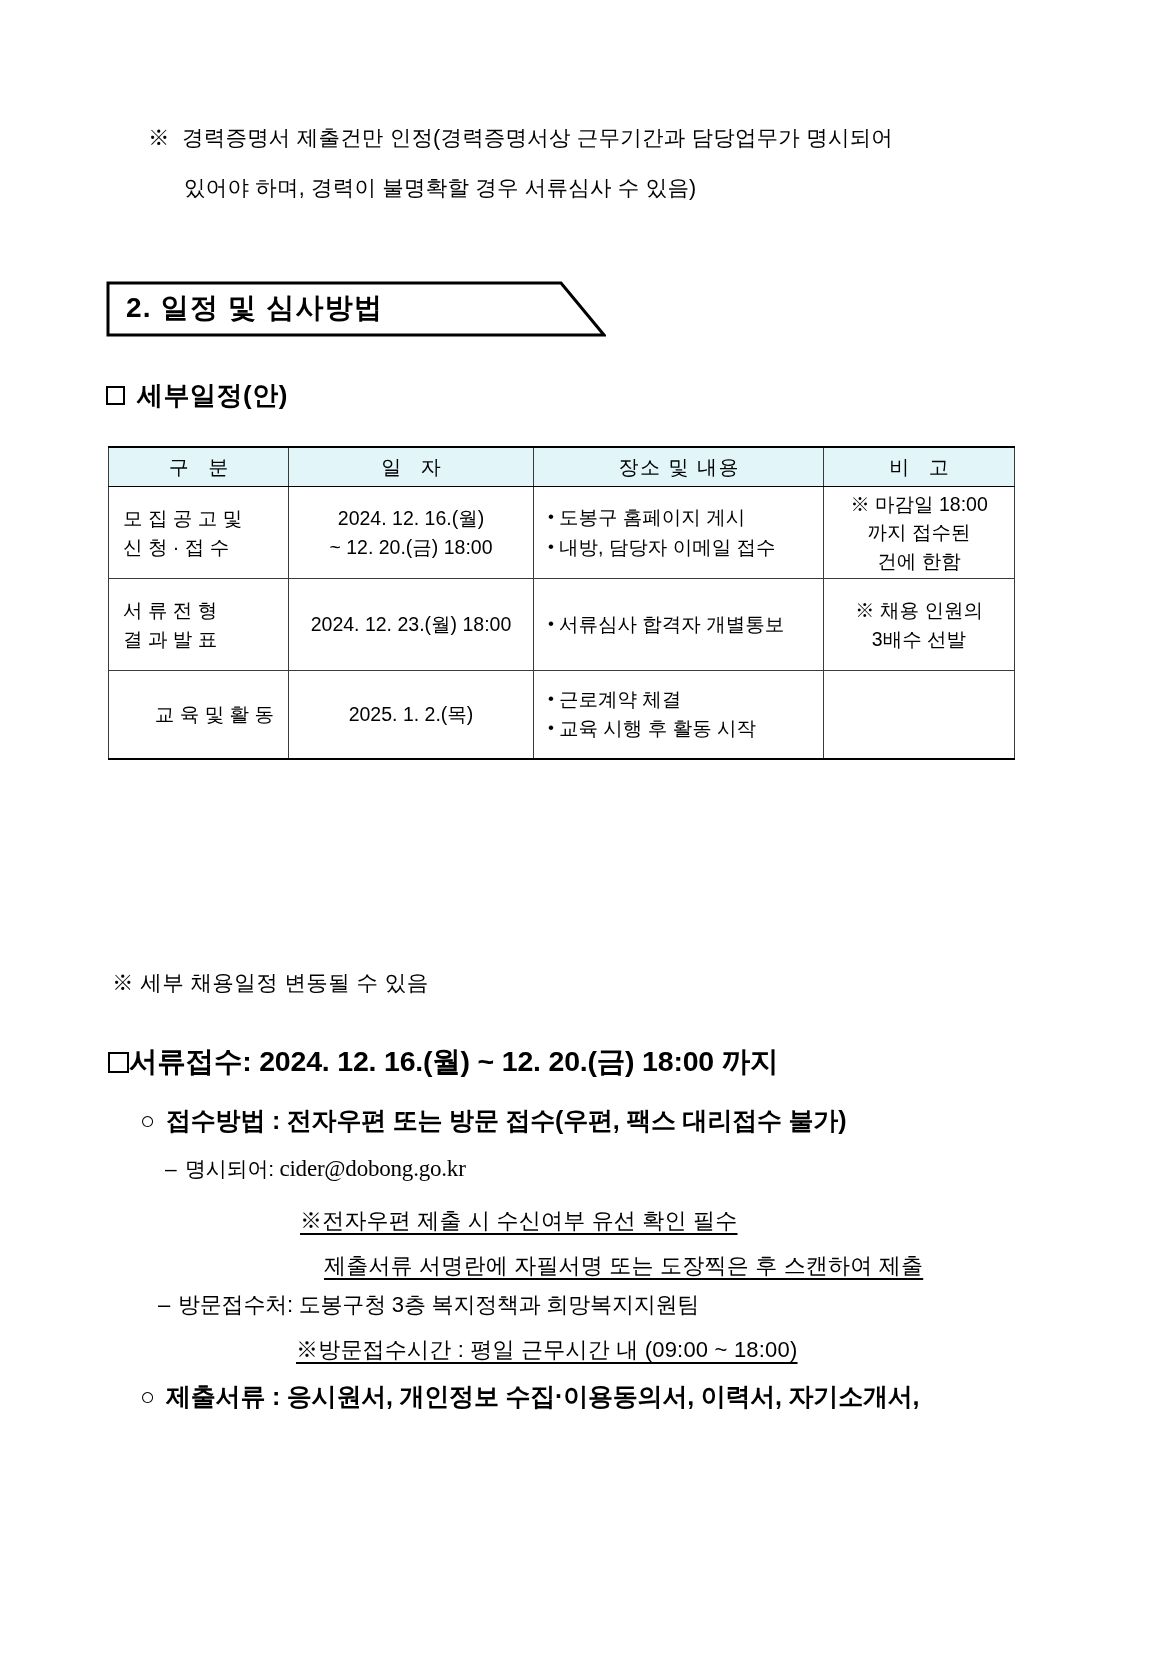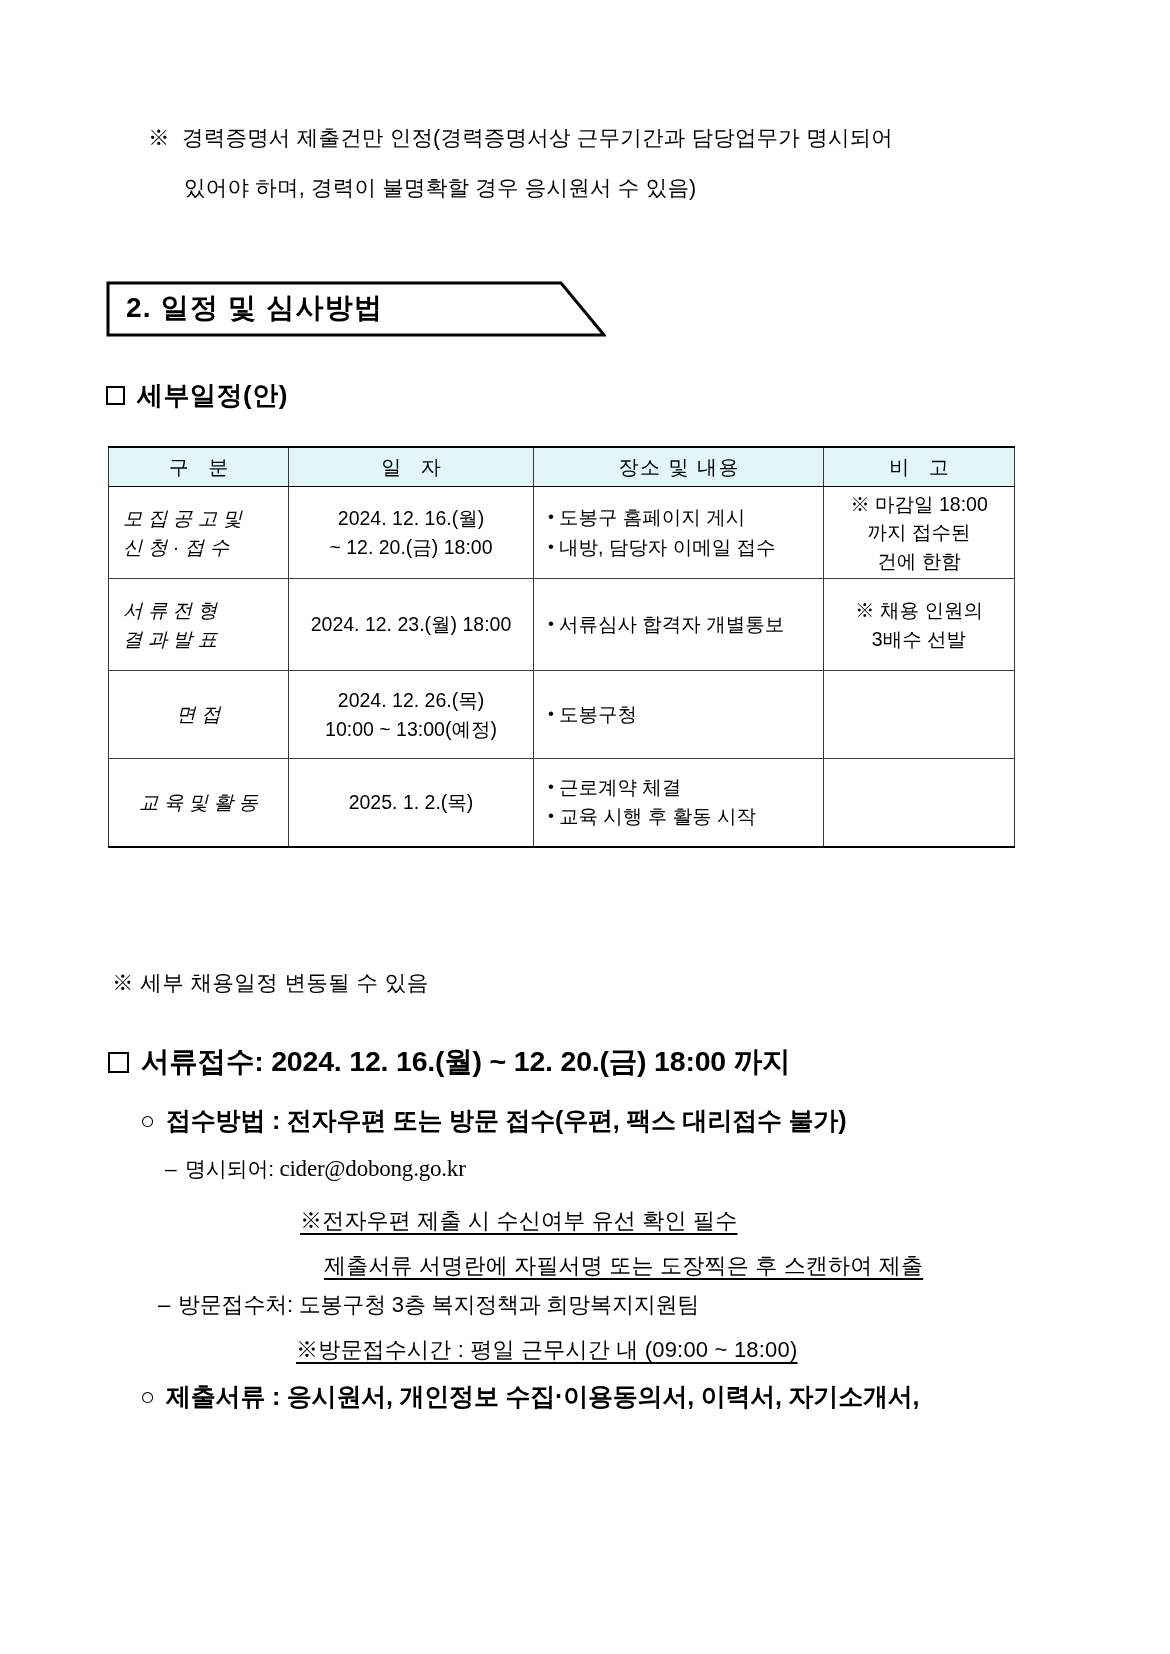--- a/index.html
+++ b/index.html
@@ -104,24 +104,23 @@
     font-weight: normal;
     font-size: 20px;
     letter-spacing: 7px;
     text-indent: 7px;
     border-top: 2.5px solid #000;
     border-bottom: 1.5px solid #000;
   }
   .tbl thead th.th-place { letter-spacing: 1.5px; text-indent: 1.5px; }
   .tbl tbody tr:last-child td { border-bottom: 2.5px solid #000; }
   .tbl td.c-div {
-    text-align: center;
+    text-align: right;
     padding: 0 14px;
     line-height: 1.45;
-    font-style: italic;
   }
   .tbl td.c-date {
     text-align: center;
     line-height: 1.45;
   }
   .tbl td.c-place {
     text-align: left;
     padding: 0 14px;
     line-height: 1.5;
     margin-top: 16px;
@@ -158,21 +157,20 @@
     white-space: nowrap;
   }
 
   
   .sub2-head {
     position: absolute;
     left: 108px;
     top: 1043px;
     display: flex;
     align-items: center;
-    gap: 12px;
     font-size: 28.5px;
     font-weight: bold;
     letter-spacing: -0.2px;
     white-space: nowrap;
   }
   .sub2-head .box-glyph { width: 21px; height: 21px; }
 
   .lvl1 {
     position: absolute;
     left: 140px;
@@ -228,21 +226,21 @@
     font-size: 22px;
   }
 </style>
 </head>
 <body>
 
 <div class="page">
 
   <div class="top-note">
     <div class="ln ln1"><span>※</span>&nbsp;&nbsp;<span>경력증명서  제출건만  인정(경력증명서상  근무기간과   담당업무가  명시되어</span></div>
-    <div class="ln ln2">있어야  하며,  경력이  불명확할  경우  응시원서  수  있음)</div>
+    <div class="ln ln2">있어야  하며,  경력이  불명확할  경우  서류심사  수  있음)</div>
   </div>
 
   <div class="sect-wrap">
     <svg viewBox="0 0 500 58" preserveAspectRatio="none">
       <polygon points="2,3 455,3 498,55 2,55" fill="#ffffff" stroke="#000000" stroke-width="3"></polygon>
     </svg>
     <div class="sect-title">2. 일정 및 심사방법</div>
   </div>
 
   <div class="sub-head">
@@ -305,33 +303,20 @@
         </td>
         <td class="c-place">
           <span class="bullet-line">서류심사 합격자 개별통보</span>
         </td>
         <td class="c-remark">
           <span class="jline">※ 채용 인원의</span>
           <span class="jline">3배수 선발</span>
         </td>
       </tr>
 
-      <tr style="height:88px">
-        <td class="c-div">
-          <span class="jline">면                접</span>
-        </td>
-        <td class="c-date">
-          <span class="jline">2024. 12. 26.(목)</span>
-          <span class="jline">10:00 ~ 13:00(예정)</span>
-        </td>
-        <td class="c-place">
-          <span class="bullet-line">도봉구청</span>
-        </td>
-        <td class="c-remark"></td>
-      </tr>
 
 
       <tr style="height:88px">
         <td class="c-div">
           <span class="jline">교 육  및  활 동</span>
         </td>
         <td class="c-date">
           <span class="jline">2025. 1. 2.(목)</span>
         </td>
         <td class="c-place">

